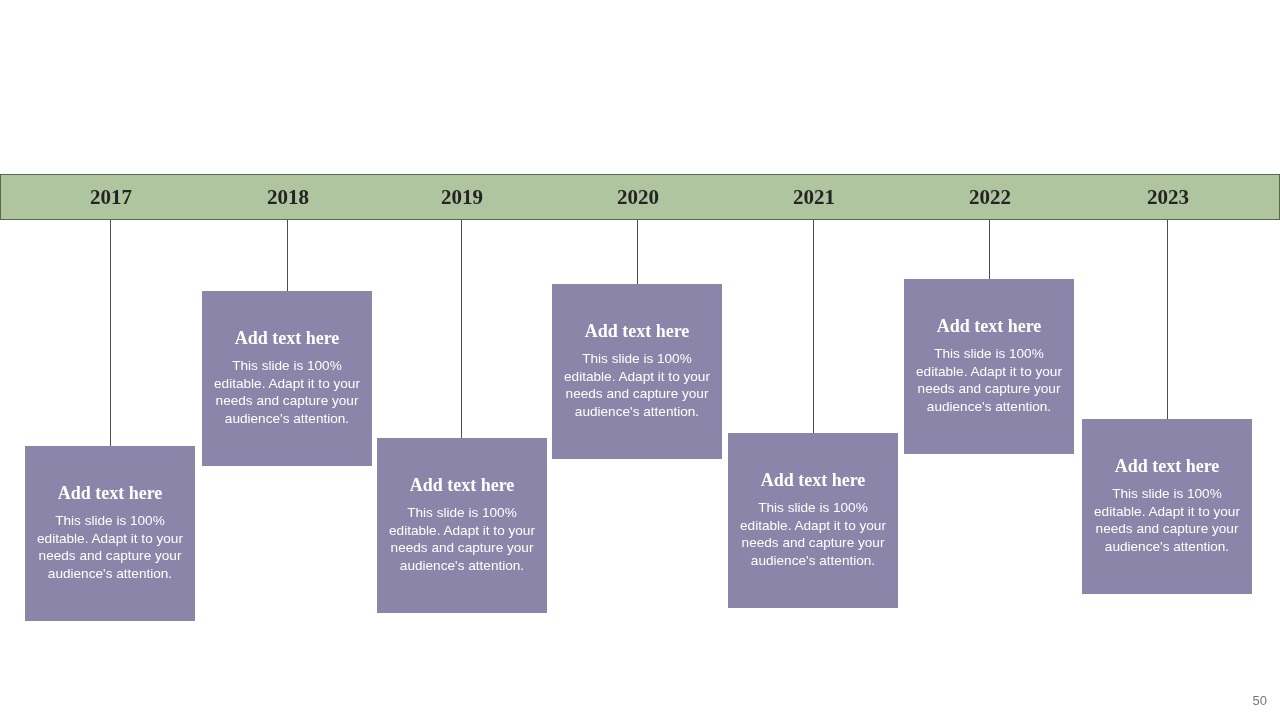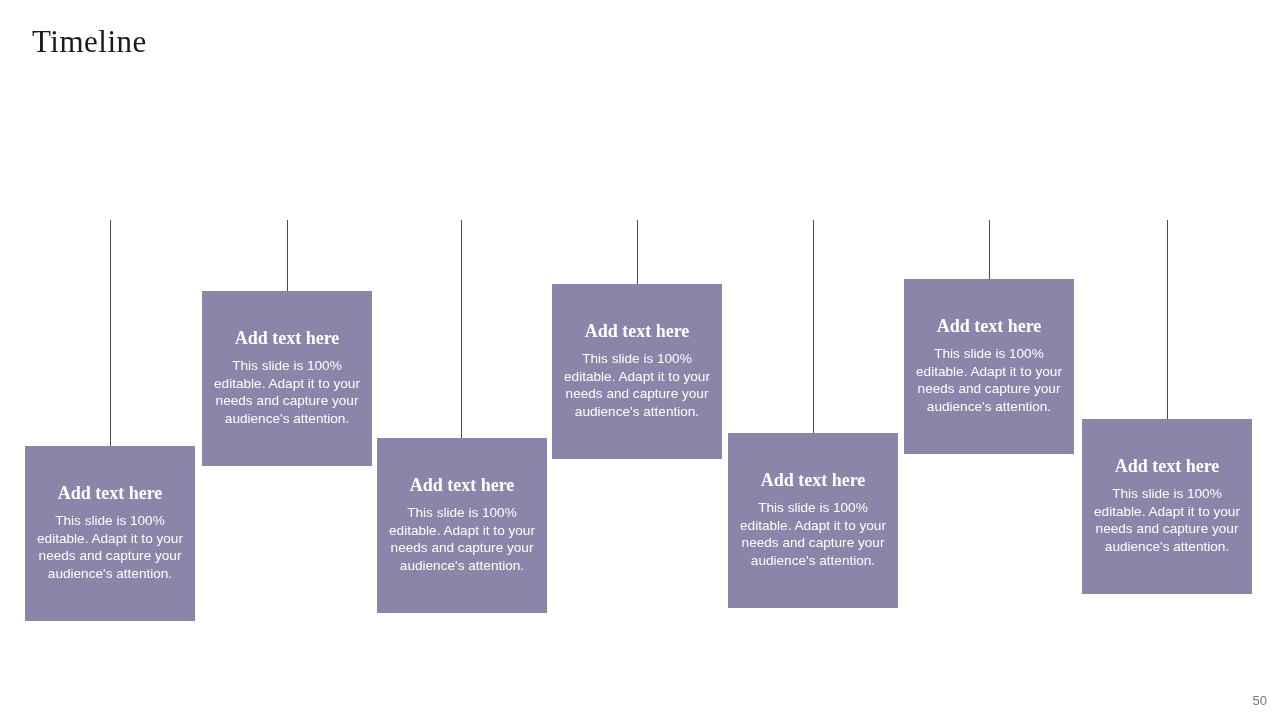--- a/index.html
+++ b/index.html
@@ -80,22 +80,30 @@
   .page-number{
     position:absolute;right:13px;top:693px;
     font-size:13px;color:#787878;margin-left:44px;
   }
 </style>
 </head>
 <body>
 
 <div class="slide">
 
-  <div class="slide-title">Timeline</div>
 
+  <div class="timeline-bar">
+    <span class="year-label yr0">2017</span>
+    <span class="year-label yr1">2018</span>
+    <span class="year-label yr2">2019</span>
+    <span class="year-label yr3">2020</span>
+    <span class="year-label yr4">2021</span>
+    <span class="year-label yr5">2022</span>
+    <span class="year-label yr6">2023</span>
+  </div>
 
   <div class="connector cn0"></div>
   <div class="connector cn1"></div>
   <div class="connector cn2"></div>
   <div class="connector cn3"></div>
   <div class="connector cn4"></div>
   <div class="connector cn5"></div>
   <div class="connector cn6"></div>
 
   <div class="card cd0">

